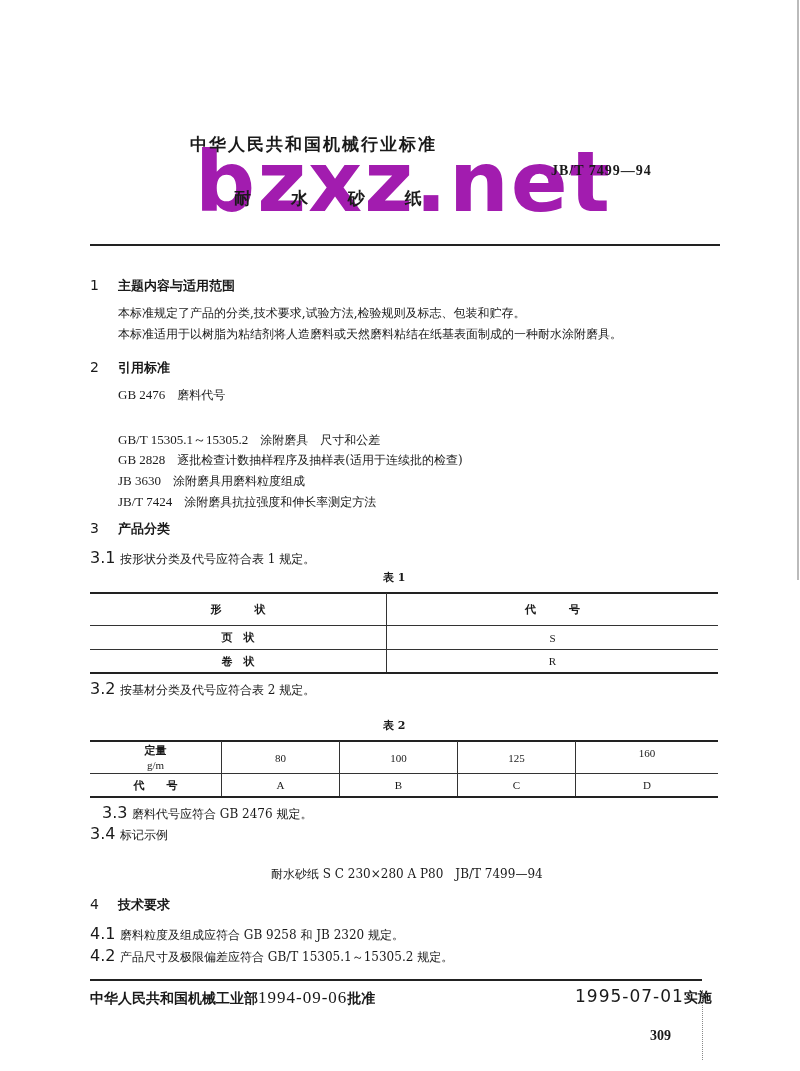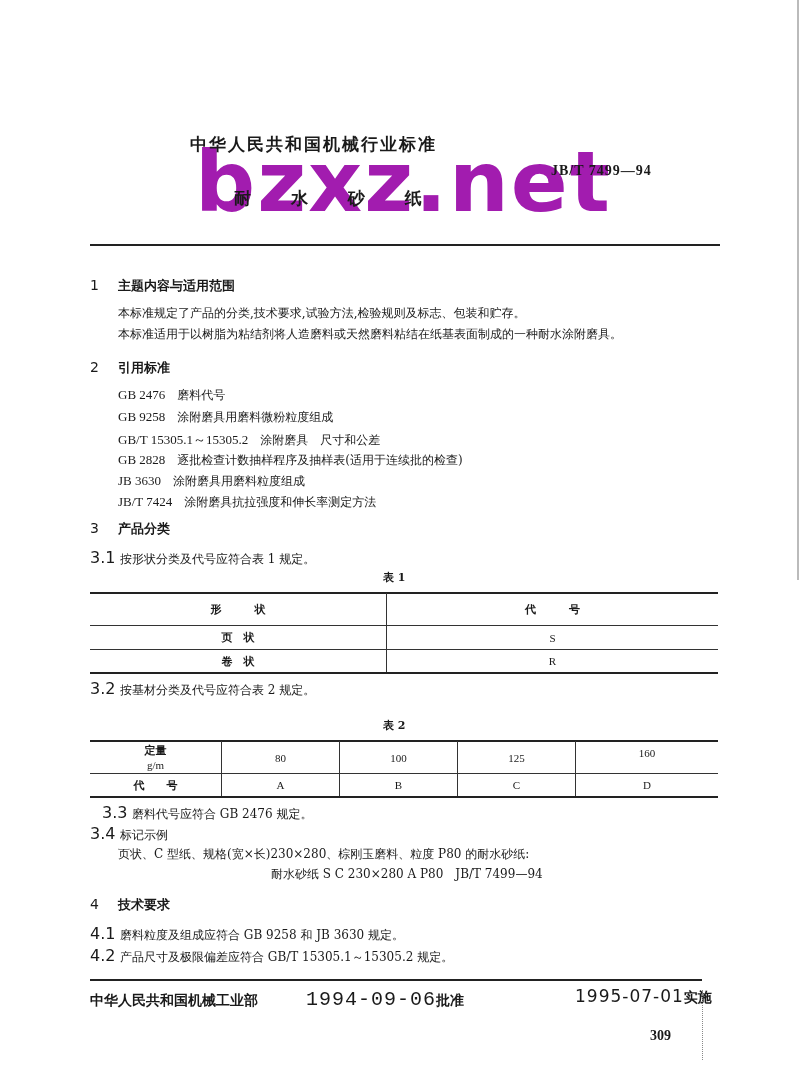--- a/index.html
+++ b/index.html
@@ -34,21 +34,21 @@
   .body-text { font-size: 12px; }
   .sub-h .num { display: inline-block; width: 30px; font-family: "DejaVu Sans", "Liberation Sans", sans-serif; font-size: 16px; }
 
   .ref-line { font-size: 12px; }
   .ref-line .code { font-family: "Liberation Serif", "DejaVu Serif", serif; font-size: 13px; margin-right: 12px; }
 
   .cell { position: absolute; display: flex; align-items: center; justify-content: center; font-size: 11px; }
   .tcap { font-size: 11px; }
 
   .footer-l { left: 90px; top: 988px; font-size: 14px; font-weight: bold; }
-  .footer-l .date { font-family: Liberation Mono, monospace; font-weight: normal; font-size: 20px; letter-spacing: 1px; margin-left: 48px; }
+  .footer-l .date { font-family: Liberation Serif, serif; font-weight: normal; font-size: 17px; letter-spacing: 1px; }
   .footer-r { left: 575px; top: 986px; font-size: 14px; font-weight: bold; }
   .footer-r .date { font-family: "DejaVu Sans", "Liberation Sans", sans-serif; font-weight: normal; font-size: 17px; letter-spacing: 1px; }
   .page-no { left: 650px; top: 1028px; font-size: 14px; font-weight: bold; }
 
   .edge-line { position: absolute; left: 797px; top: 0; height: 580px; border-left: 2px solid #bbb; }
   .edge-dots { position: absolute; left: 702px; top: 990px; height: 70px; border-left: 1px dotted #888; }
 </style>
 </head>
 <body>
 
@@ -64,21 +64,20 @@
   <div class="abs sec-h sans bold" style="left:90px; top:277px;">
     <span class="num">1</span><span>主题内容与适用范围</span>
   </div>
   <div class="abs body-text" style="left:118px; top:326px;">本标准适用于以树脂为粘结剂将人造磨料或天然磨料粘结在纸基表面制成的一种耐水涂附磨具。</div>
   <div class="abs body-text" style="left:118px; top:305px;">本标准规定了产品的分类,技术要求,试验方法,检验规则及标志、包装和贮存。</div>
 
   <div class="abs sec-h sans bold" style="left:90px; top:359px;">
     <span class="num">2</span><span>引用标准</span>
   </div>
   <div class="abs ref-line" style="left:118px; top:387px;"><span class="code">GB 2476</span><span>磨料代号</span></div>
-  <div class="abs ref-line" style="left:118px; top:409px;"><span class="code">GB 9258</span><span>涂附磨具用磨料微粉粒度组成</span></div>
   <div class="abs ref-line" style="left:118px; top:431px;"><span class="code">GB/T 15305.1～15305.2</span><span>涂附磨具　尺寸和公差</span></div>
   <div class="abs ref-line" style="left:118px; top:452px;"><span class="code">GB 2828</span><span>逐批检查计数抽样程序及抽样表(适用于连续批的检查)</span></div>
   <div class="abs ref-line" style="left:118px; top:473px;"><span class="code">JB 3630</span><span>涂附磨具用磨料粒度组成</span></div>
   <div class="abs ref-line" style="left:118px; top:494px;"><span class="code">JB/T 7424</span><span>涂附磨具抗拉强度和伸长率测定方法</span></div>
 
   <div class="abs sec-h sans bold" style="left:90px; top:520px;">
     <span class="num">3</span><span>产品分类</span>
   </div>
   <div class="abs body-text sub-h" style="left:90px; top:548px;">
     <span class="num">3.1</span><span>按形状分类及代号应符合表 1 规定。</span>
@@ -128,28 +127,27 @@
     <div class="cell serif" style="left:458px; top:774px; width:117px; height:22px;">C</div>
     <div class="cell serif" style="left:576px; top:774px; width:142px; height:22px;">D</div>
   </div>
 
   <div class="abs body-text sub-h" style="left:90px; top:803px;margin-left:12px;">
     <span class="num">3.3</span><span>磨料代号应符合 GB 2476 规定。</span>
   </div>
   <div class="abs body-text sub-h" style="left:90px; top:824px;">
     <span class="num">3.4</span><span>标记示例</span>
   </div>
-  <div class="abs body-text" style="left:118px; top:846px;">页状、C 型纸、规格(宽×长)230×280、棕刚玉磨料、粒度 P80 的耐水砂纸:</div>
   <div class="abs body-text" style="left:255px; top:866px;margin-left:16px;">耐水砂纸 S C 230×280 A P80　JB/T 7499—94</div>
 
   <div class="abs sec-h sans bold" style="left:90px; top:896px;">
     <span class="num">4</span><span>技术要求</span>
   </div>
   <div class="abs body-text sub-h" style="left:90px; top:924px;">
-    <span class="num">4.1</span><span>磨料粒度及组成应符合 GB 9258 和 JB 3630 规定。</span>
+    <span class="num">4.1</span><span>磨料粒度及组成应符合 GB 9258 和 JB 2320 规定。</span>
   </div>
   <div class="abs body-text sub-h" style="left:90px; top:946px;">
     <span class="num">4.2</span><span>产品尺寸及极限偏差应符合 GB/T 15305.1～15305.2 规定。</span>
   </div>
 
   <div class="hline" style="left:90px; top:979px; width:612px;"></div>
   <div class="abs footer-l sans">
     <span>中华人民共和国机械工业部</span><span class="date">1994-09-06</span><span>批准</span>
   </div>
   <div class="abs footer-r sans">

